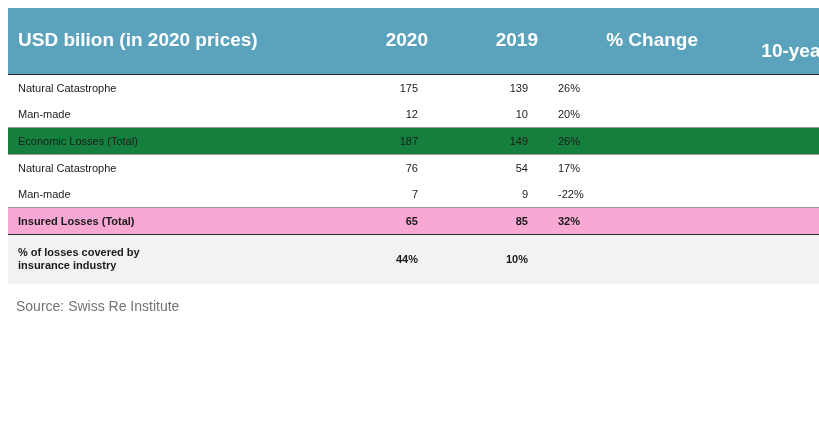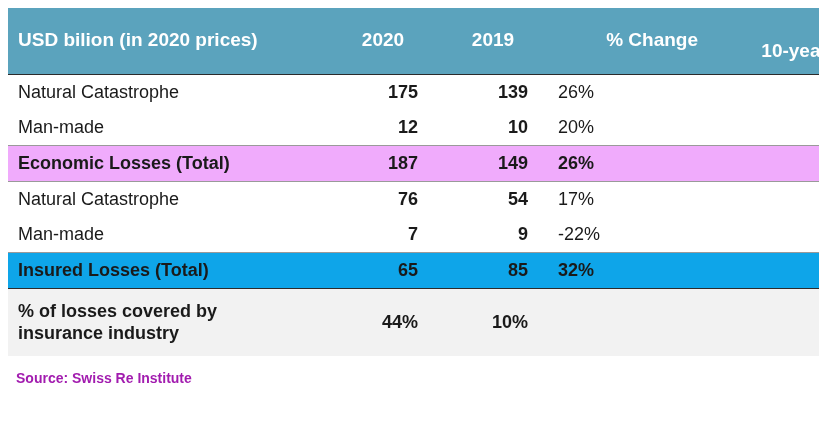--- a/index.html
+++ b/index.html
@@ -36,87 +36,85 @@
     font-weight: bold;
     padding: 10px 10px 12px 10px;
     vertical-align: middle;
     line-height: 1.15;
   }
   th.h-label {
     text-align: left;
     width: 300px;
   }
   th.h-num {
-    text-align: center;
+    text-align: right;
     width: 90px;
   }
   th.h-change {
     text-align: right;
     width: 140px;
     padding-right: 14px;
   }
   th.h-prev {
     text-align: right;
     width: 183px;
     padding-right: 12px;
   }
   
   tbody td {
-    font-size: 18px;
+    font-size: 11px;
     padding: 7px 10px;
     vertical-align: middle;
   }
   td.lbl {
     text-align: left;
     padding-left: 10px;
   }
   td.num {
     text-align: right;
     padding-right: 20px;
-    font-weight: bold;
   }
   td.change {
     text-align: left;
     padding-right: 46px;
   }
   td.prev {
     text-align: right;
     padding-right: 12px;
   }
   tr.rule-top td {
     border-top: 1.5px solid #2b2b2b;
   }
   tr.rule-thin td {
     border-top: 1px solid #9a9a9a;
   }
   tr.total-green td {
-    background: #f0abfc;
-    font-weight: bold;
+    background: #15803d;
+    font-weight: normal;
   }
   tr.total-peach td {
-    background: #0ea5e9;
+    background: #f9a8d4;
     font-weight: bold;
   }
   tr.total-grey td {
     background: #f2f2f2;
     font-weight: bold;
   }
   tr.total-grey td {
     padding-top: 11px;
     padding-bottom: 11px;
   }
   tr.total-grey td.lbl {
     line-height: 1.25;
   }
   .src {
     margin-top: 14px;
     padding-left: 8px;
     font-size: 14px;
-    color: #a21caf;
-    font-weight: bold;
+    color: #737373;
   }
 </style>
 </head>
 <body>
 
 <div class="page">
   <table class="losses">
     <thead>
       <tr>
         <th class="h-label">USD bilion (in 2020 prices)</th>

